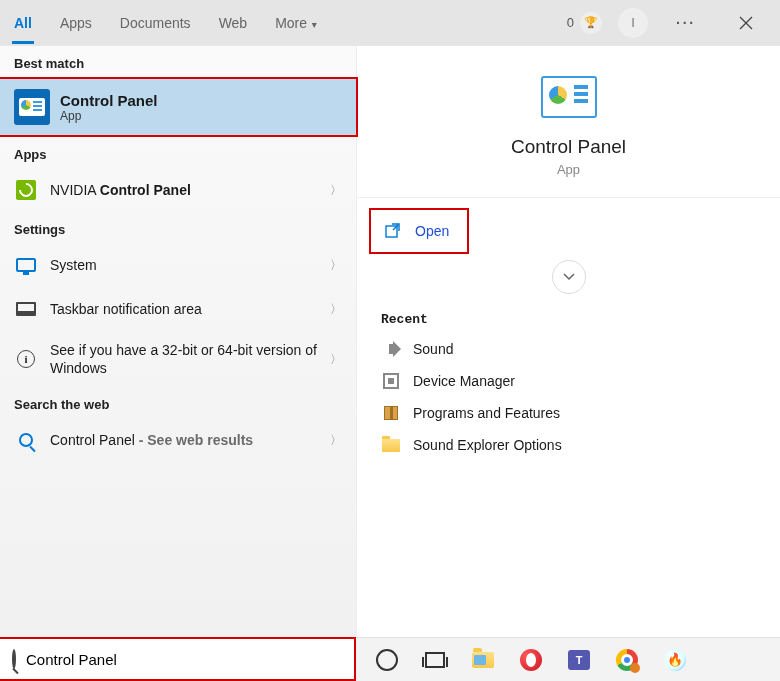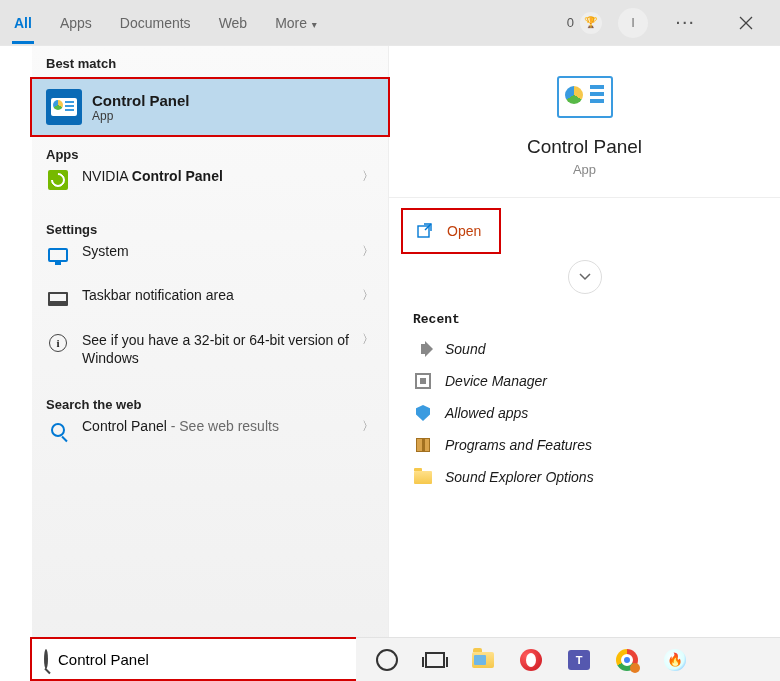--- a/index.html
+++ b/index.html
@@ -15,61 +15,61 @@
 .tab.active::after { content: ""; position: absolute; left: 0; right: 0; bottom: -1px; height: 3px; background: #0078d4; }
 .more-chev { font-size: 10px; margin-left: 2px; color: #666; }
 
 .header-right { margin-left: auto; display: flex; align-items: center; gap: 16px; }
 .points { display: flex; align-items: center; gap: 6px; color: #555; font-size: 13px; }
 .badge-circ { width: 22px; height: 22px; border-radius: 50%; background: #eee; display: flex; align-items: center; justify-content: center; font-size: 11px; color: #666; }
 .avatar-circ { width: 30px; height: 30px; border-radius: 50%; background: #eee; display: flex; align-items: center; justify-content: center; color: #777; font-size: 13px; }
 .hdr-icon { width: 44px; height: 44px; display: flex; align-items: center; justify-content: center; color: #555; cursor: pointer; }
 
 
-.body { display: flex; flex: 1; overflow: hidden; padding-left: 32px; }
+.body { display: flex; flex: 1; overflow: hidden; }
 .left-pane { width: 356px; background: linear-gradient(180deg, #fafafa 0%, #f0f0f0 100%); display: flex; flex-direction: column; }
 .right-pane { flex: 1; background: #fff; border-left: 1px solid #eee; display: flex; flex-direction: column; padding-top: 20px; }
 
 .section-label { font-size: 13px; font-weight: 600; padding: 10px 14px 6px; color: #222; }
 
 
 .best-match { display: flex; align-items: center; height: 60px; padding: 0 14px; background: #bcd9ed; border: 2px solid #d40000; position: relative; left: -2px; width: calc(100% + 4px); }
 .best-icon { width: 36px; height: 36px; border-radius: 3px; background: #0a6ab6; display: flex; align-items: center; justify-content: center; margin-right: 10px; position: relative; }
 .cp-mini { width: 26px; height: 18px; background: #fff; border-radius: 2px; position: relative; }
 .cp-mini::before { content: ""; position: absolute; left: 2px; top: 2px; width: 10px; height: 10px; background: conic-gradient(#f6c84c 0 120deg, #58b947 120deg 240deg, #3a9be0 240deg 360deg); border-radius: 50%; }
 .cp-mini::after { content: ""; position: absolute; right: 3px; top: 3px; width: 9px; height: 2px; background: #3a9be0; box-shadow: 0 4px 0 #3a9be0, 0 8px 0 #3a9be0; }
 .bm-text .title { font-weight: 600; font-size: 15px; }
 .bm-text .sub { font-size: 12px; color: #3a3a3a; }
 
 
-.row { display: flex; align-items: flex-start; height: 44px; padding: 0 14px; cursor: pointer; }
+.row { display: flex; align-items: center; height: 44px; padding: 0 14px; cursor: pointer; }
 .row-icon { width: 24px; height: 24px; margin-right: 12px; display: flex; align-items: center; justify-content: center; flex-shrink: 0; }
 .row-label { flex: 1; font-size: 14px; color: #1a1a1a; }
 .row.tall { height: 56px; }
-.row-label .muted { color: #6a6a6a; font-weight: 400; margin-top: 40px; }
+.row-label .muted { color: #6a6a6a; font-weight: 700; margin-top: 40px; }
 .chev { color: #7a7a7a; font-size: 12px; margin-left: 8px; }
 
 
 .preview-head { display: flex; flex-direction: column; align-items: center; padding: 10px 20px 20px; border-bottom: 1px solid #eee; }
 .preview-icon { width: 56px; height: 42px; border: 2px solid #3a9be0; border-radius: 3px; background: #fff; position: relative; margin-bottom: 18px; }
 .preview-icon::before { content: ""; position: absolute; left: 6px; top: 8px; width: 18px; height: 18px; background: conic-gradient(#f6c84c 0 120deg, #58b947 120deg 240deg, #3a9be0 240deg 360deg); border-radius: 50%; }
 .preview-icon::after { content: ""; position: absolute; right: 7px; top: 7px; width: 14px; height: 4px; background: #3a9be0; box-shadow: 0 7px 0 #3a9be0, 0 14px 0 #3a9be0; }
 .preview-title { font-size: 19px; font-weight: 400; color: #222; }
 .preview-sub { font-size: 13px; color: #888; margin-top: 4px; }
 
 .action-row { display: flex; align-items: center; height: 46px; padding: 0 10px; margin: 10px 12px 0; }
 .action-row.boxed { border: 2px solid #d40000; width: 100px; margin-left: 12px; }
 .action-icon { width: 24px; height: 24px; margin-right: 10px; color: #0078d4; display: flex; align-items: center; justify-content: center; }
-.action-label { font-size: 14px; color: #c2410c; }
+.action-label { font-size: 14px; color: #1d4ed8; }
 
 .chev-down-row { display: flex; justify-content: center; padding: 6px 0; }
 .chev-down-circ { width: 34px; height: 34px; border: 1px solid #ddd; border-radius: 50%; display: flex; align-items: center; justify-content: center; color: #666; cursor: pointer; }
 
 .recent-label { font-size: 13px; font-weight: 600; padding: 12px 24px 6px; font-family: Liberation Mono, monospace; }
-.recent-list { padding: 0 12px; font-style: italic; }
+.recent-list { padding: 0 12px; }
 .recent-row { display: flex; align-items: center; height: 32px; padding: 0 12px; cursor: pointer; font-size: 14px; }
 .recent-icon { width: 20px; height: 20px; margin-right: 12px; display: flex; align-items: center; justify-content: center; font-size: 14px; }
 
 
 .search-bar { margin-top: auto; height: 44px; display: flex; align-items: center; padding: 0 12px; background: #fff; border: 2px solid #d40000; margin-left: -2px; width: calc(100% + 2px); }
 .search-bar .sicn { color: #555; margin-right: 10px; }
 .search-bar input { border: 0; outline: 0; font-size: 15px; width: 100%; font-family: inherit; }
 
 
 .taskbar { position: absolute; left: 356px; right: 0; bottom: 0; height: 44px; background: #f3f3f3; border-top: 1px solid #e2e2e2; display: flex; align-items: center; padding: 0 10px; gap: 6px; }
@@ -244,26 +244,20 @@
             <span>Sound</span>
           </div>
         <div class="recent-row">
             <div class="recent-icon">
               <div class="chip-icn"></div>
             </div>
             <span>Device Manager</span>
           </div>
         <div class="recent-row">
             <div class="recent-icon">
-              <div class="shield-icn"></div>
-            </div>
-            <span>Allowed apps</span>
-          </div>
-        <div class="recent-row">
-            <div class="recent-icon">
               <div class="box-icn"></div>
             </div>
             <span>Programs and Features</span>
           </div>
         <div class="recent-row">
             <div class="recent-icon">
               <div class="folder-icn-y"></div>
             </div>
             <span>Sound Explorer Options</span>
           </div>

